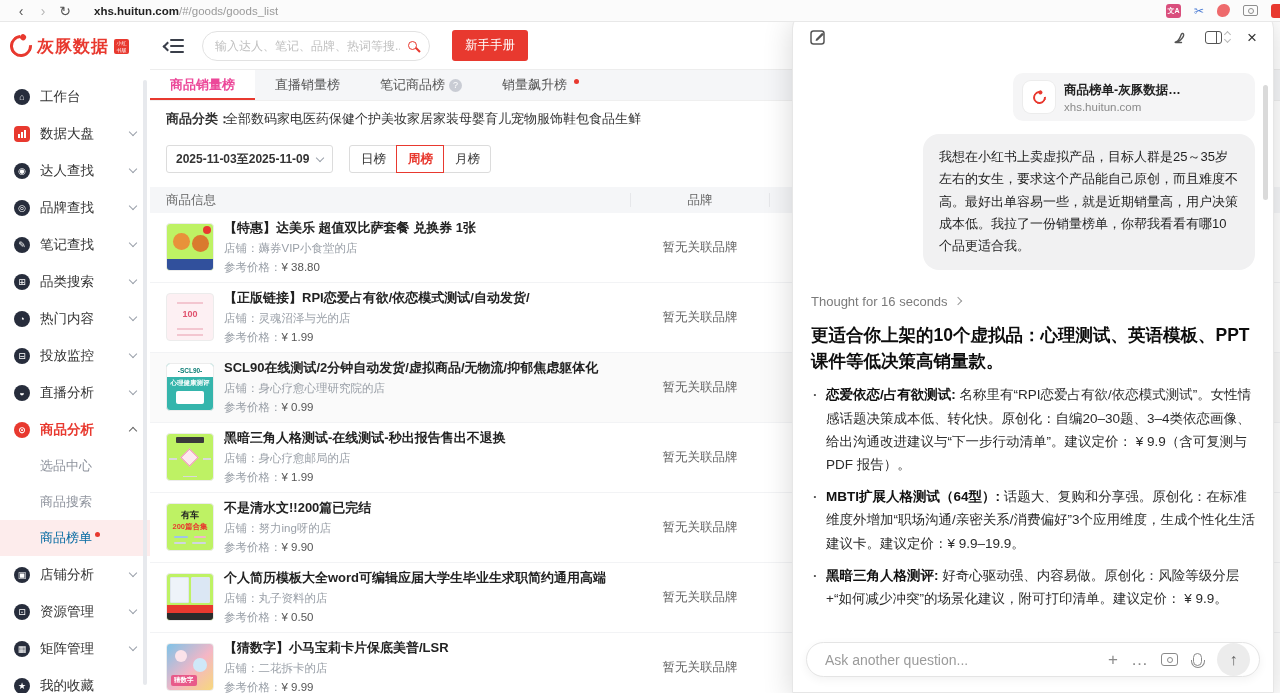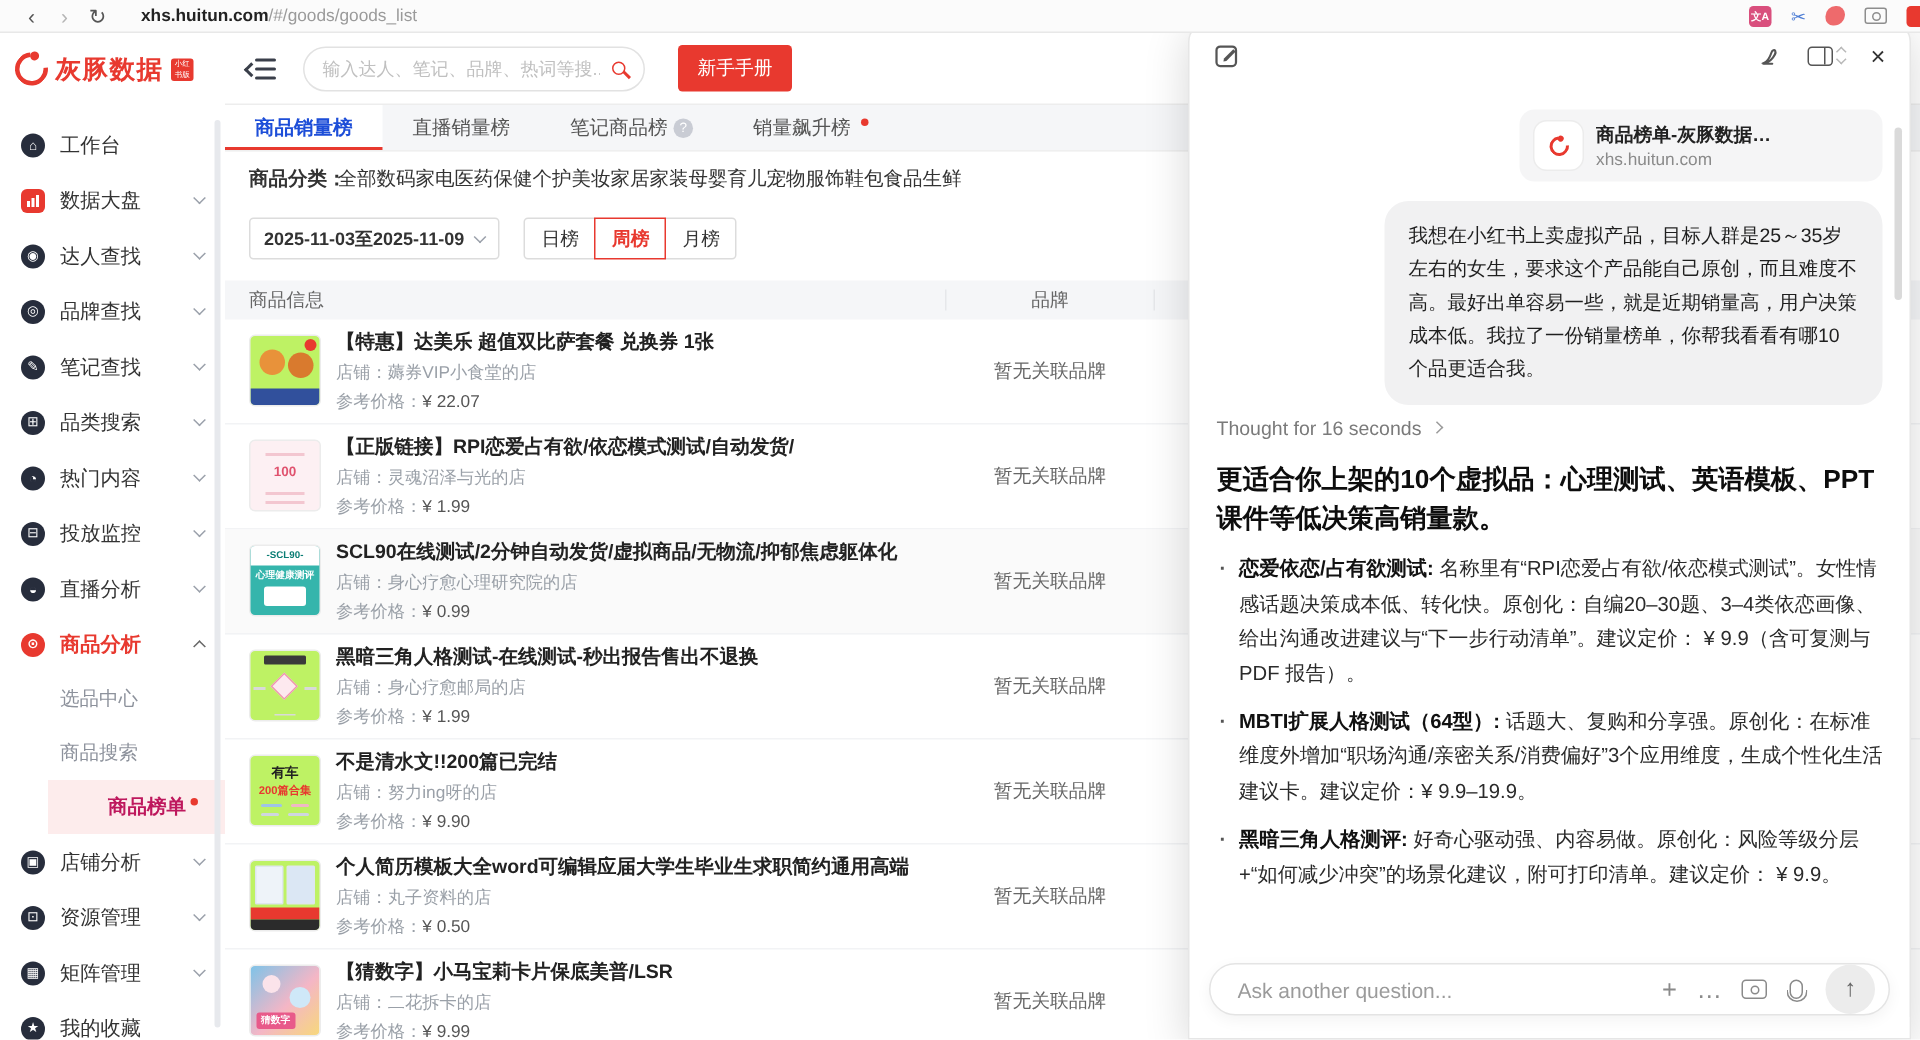--- a/index.html
+++ b/index.html
@@ -33,21 +33,21 @@
   .sico{width:16px;height:16px;border-radius:50%;background:#272d3c;color:#fff;display:flex;align-items:center;justify-content:center;font-size:9px;flex:none;}
   .sico.red{background:#e8392f;border-radius:4px;}
   .sico.redc{background:#e8392f;}
   .bars{display:flex;align-items:flex-end;gap:1px;height:8px;}
   .bars i{width:2px;background:#fff;display:block;}
   .bars i:nth-child(1){height:4px;}.bars i:nth-child(2){height:6px;}.bars i:nth-child(3){height:8px;}
   .chev{width:6px;height:6px;border-right:1.4px solid #9aa0aa;border-bottom:1.4px solid #9aa0aa;transform:rotate(45deg);margin-top:-3px;}
   .chev.up{transform:rotate(-135deg);margin-top:3px;border-color:#666;}
   .s-item.section-active{color:#e8392f;font-weight:700;}
   .s-sub{height:36px;display:flex;align-items:center;padding-left:40px;font-size:13px;color:#8d929c;cursor:pointer;}
-  .s-sub.active{background:#fdecec;color:#be185d;font-weight:700;margin-left:32px;}
+  .s-sub.active{background:#fdecec;color:#0369a1;font-weight:400;}
   .reddot{width:5px;height:5px;background:#e8392f;border-radius:50%;display:inline-block;margin:-8px 0 0 3px;vertical-align:top;}
   .sb-scrollbar{position:absolute;top:58px;bottom:8px;right:3px;width:4px;background:#e7e9ed;border-radius:2px;}
 
   
   .main{position:absolute;top:22px;left:150px;right:0;bottom:0;background:#fff;overflow:hidden;}
   .toolbar{height:48px;display:flex;align-items:center;padding-left:14px;border-bottom:1px solid #ededed;}
   .collapse{width:20px;height:16px;position:relative;cursor:pointer;margin-right:18px;}
   .collapse i{position:absolute;right:0;height:2px;background:#3a3f4a;border-radius:1px;}
   .collapse i:nth-child(1){top:1px;width:14px;}
   .collapse i:nth-child(2){top:7px;width:14px;}
@@ -55,21 +55,21 @@
   .collapse::before{content:"";position:absolute;left:0;top:5px;width:5px;height:5px;border-left:2px solid #3a3f4a;border-bottom:2px solid #3a3f4a;transform:rotate(45deg);}
   .search-pill{width:228px;height:30px;border:1px solid #e2e2e2;border-radius:16px;display:flex;align-items:center;padding:0 12px;gap:8px;background:#fff;}
   .search-pill input{border:none;outline:none;flex:1;font-size:12px;color:#333;font-family:inherit;background:transparent;}
   .search-pill input::placeholder{color:#c0c0c0;}
   .mag{width:9px;height:9px;border:1.6px solid #e8392f;border-radius:50%;position:relative;flex:none;cursor:pointer;}
   .mag::after{content:"";position:absolute;width:6px;height:1.6px;background:#e8392f;transform:rotate(45deg);right:-5px;bottom:-2px;}
   .btn-manual{margin-left:22px;background:#e8392f;color:#fff;font-size:12.5px;border:none;border-radius:3px;padding:7px 13px;cursor:pointer;font-family:inherit;}
 
   .tabs{height:31px;background:#f5f6f8;display:flex;align-items:stretch;border-bottom:1px solid #efefef;}
   .tab{display:flex;align-items:center;padding:0 20px;font-size:13px;color:#555;cursor:pointer;gap:4px;position:relative;}
-  .tab.active{background:#fff;color:#1d4ed8;font-weight:700;}
+  .tab.active{background:#fff;color:#ec4899;font-weight:700;}
   .tab.active::after{content:"";position:absolute;left:0;right:0;bottom:0;height:2px;background:#e8392f;}
   .help{width:13px;height:13px;border-radius:50%;background:#c9ccd4;color:#fff;font-size:9px;display:flex;align-items:center;justify-content:center;}
 
   .cat-row{height:36px;display:flex;align-items:center;padding:0 16px;font-size:13px;}
   .cat-label{color:#333;font-weight:600;margin-right:-6px;}
   .cat{color:#333;cursor:pointer;}
 
   .date-row{height:44px;display:flex;align-items:center;padding:0 16px;gap:16px;}
   .date-select{height:28px;border:1px solid #dcdcdc;border-radius:3px;display:flex;align-items:center;padding:6px 9px;gap:8px;font-size:12px;font-weight:600;color:#333;cursor:pointer;}
   .date-select .chev{margin-top:-2px;}
@@ -137,21 +137,21 @@
   .updown i.u{transform:rotate(-135deg);} .updown i.d{transform:rotate(45deg);margin-top:-2px;}
   .close-x{font-size:17px;color:#333;line-height:1;}
   .cp-body{position:absolute;top:44px;left:0;right:0;bottom:0;padding:0 18px;overflow:hidden;}
   .link-card{margin-left:auto;margin-top:14px;width:242px;background:#f5f5f6;border-radius:10px;display:flex;align-items:center;gap:9px;padding:8px 10px;cursor:pointer;}
   .mini-chip{width:32px;height:32px;background:#fff;border-radius:8px;display:flex;align-items:center;justify-content:center;flex:none;box-shadow:0 0 0 1px #ececec;}
   .mini-swirl{width:13px;height:13px;border:2.4px solid #e8392f;border-radius:50%;border-top-color:transparent;transform:rotate(40deg);position:relative;}
   .mini-swirl::after{content:"";position:absolute;width:4px;height:4px;background:#e8392f;border-radius:50%;top:-2px;left:0;}
   .lc-title{font-size:12.5px;font-weight:700;color:#222;white-space:nowrap;overflow:hidden;text-overflow:ellipsis;max-width:180px;}
   .lc-url{font-size:11.5px;color:#8a8a8a;margin-top:2px;}
   .bubble{margin-left:auto;margin-top:13px;width:332px;background:#f1f1f2;border-radius:16px;padding:12px 16px;font-size:13px;line-height:1.72;color:#1f1f1f;}
-  .thought{margin-top:8px;display:flex;align-items:center;gap:7px;font-size:13px;color:#7a7a7a;cursor:pointer;}
+  .thought{margin-top:24px;display:flex;align-items:center;gap:7px;font-size:13px;color:#7a7a7a;cursor:pointer;}
   .thought .chev{border-color:#9a9a9a;transform:rotate(-45deg);margin-top:0;}
   .ai-head{margin-top:13px;font-size:17.5px;font-weight:800;color:#0d0d0d;line-height:1.5;}
   .ai-intro{margin-top:10px;font-size:13.5px;line-height:1.72;color:#2b2b2b;}
   .bullets{margin-top:8px;}
   .bullet{position:relative;padding-left:15px;margin-top:9px;font-size:13.5px;line-height:1.72;color:#2b2b2b;}
   .bullet::before{content:"·";position:absolute;left:2px;top:0;color:#555;font-weight:700;}
   .bullet b{font-weight:800;color:#111;}
   .cp-scroll{position:absolute;top:70px;right:5px;width:5px;height:115px;background:#dadada;border-radius:3px;}
   .ask-bar{position:absolute;left:13px;right:13px;top:627px;height:35px;background:#fff;border:1px solid #e4e4e4;border-radius:24px;box-shadow:0 3px 10px rgba(0,0,0,.05);display:flex;align-items:center;padding:0 9px 0 18px;gap:13px;z-index:3;}
   .ask-bar input{flex:1;border:none;outline:none;font-size:14px;color:#333;font-family:inherit;background:transparent;}
@@ -364,21 +364,21 @@
     <div class="cell-info">
       <span class="thumb th-pizza">
           <span class="c1"></span>
           <span class="c2"></span>
           <span class="band"></span>
           <span class="badge"></span>
         </span>
       <div>
         <div class="p-title">【特惠】达美乐 超值双比萨套餐 兑换券 1张</div>
         <div class="p-sub"><span>店铺：</span><span>薅券VIP小食堂的店</span></div>
-        <div class="p-sub"><span>参考价格：</span><b>¥ 22.07</b></div>
+        <div class="p-sub"><span>参考价格：</span><b>¥ 38.80</b></div>
       </div>
     </div>
     <div class="cell-brand">暂无关联品牌</div>
   </div>
 
   <div class="g-row">
     <div class="cell-info">
       <span class="thumb th-pink">
           <span class="l l1"></span>
           <span class="num">100</span>

